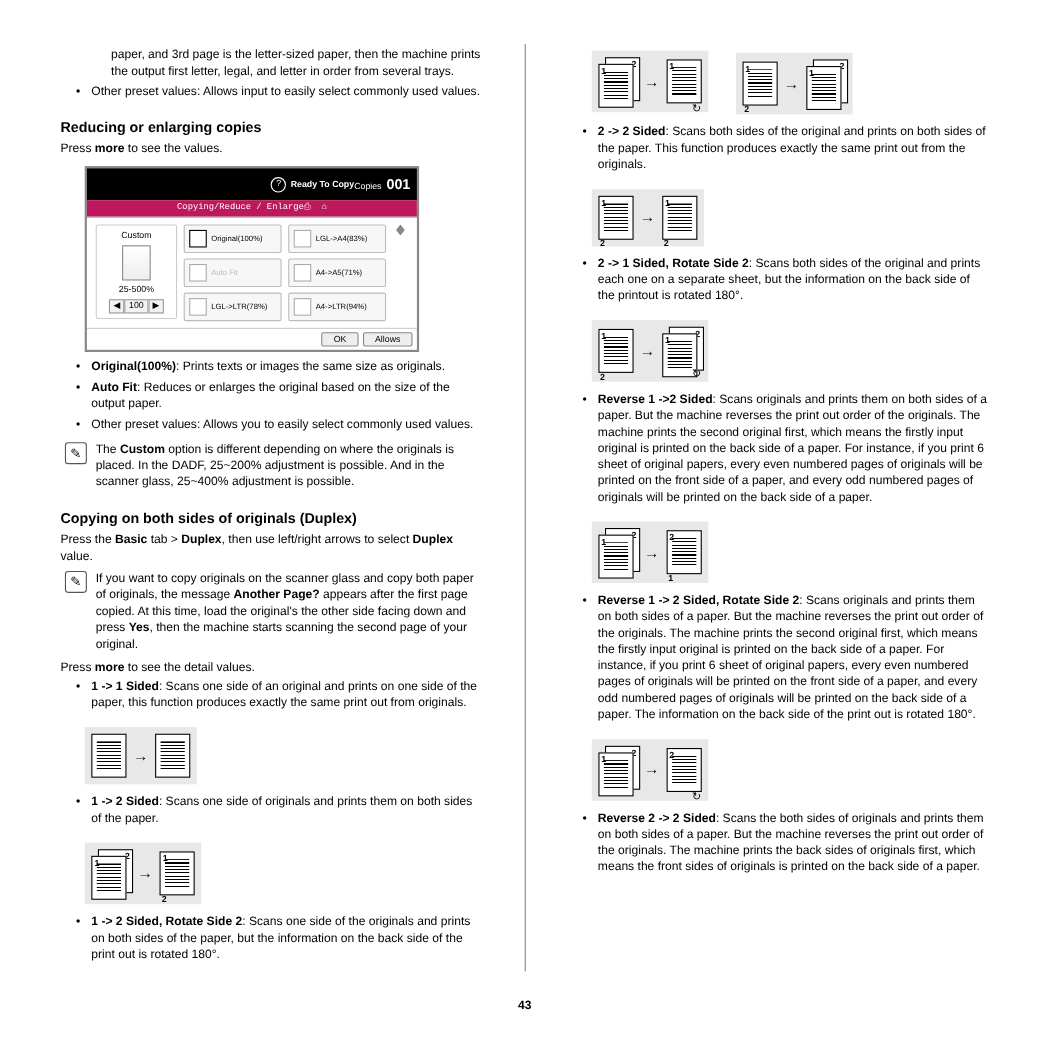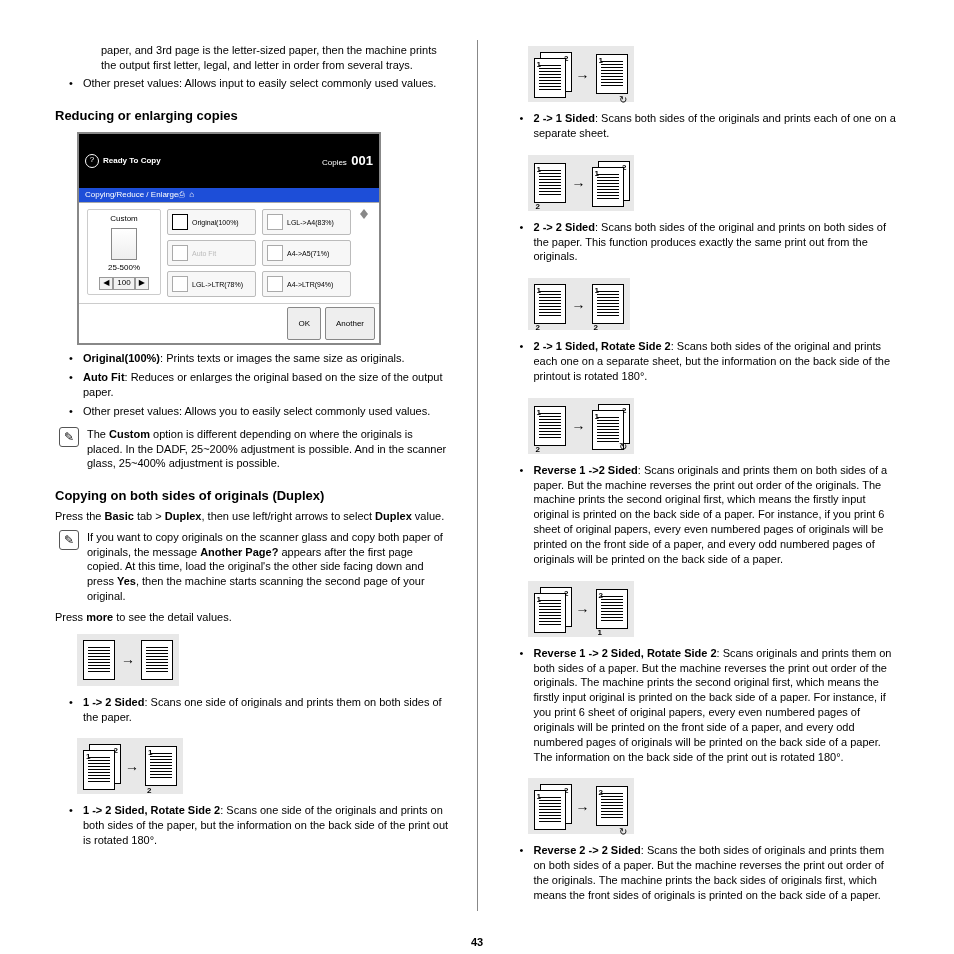--- a/index.html
+++ b/index.html
@@ -7,21 +7,21 @@
     font-size: 11px;
     color: #000;
     margin: 0;
     padding: 40px 55px 30px 55px;
     width: 954px;
     box-sizing: border-box;
     line-height: 1.35;
   }
   .columns {
     display: flex;
-    gap: 20px;
+    gap: 30px;
   }
   .col {
     flex: 1;
     min-width: 0;
   }
   .divider {
     width: 1px;
     background: #888;
     margin: 0 8px;
   }
@@ -66,41 +66,42 @@
     margin: 8px 0 6px 22px;
     border: 2px solid #888;
     width: 300px;
     background: #fff;
     font-size: 8px;
   }
   .top-bar {
     background: #000;
     color: #fff;
     display: flex;
-    justify-content: space-between;
-    align-items: center;
-    padding: 18px 6px;
+    justify-content: flex-end;
+    align-items: center;
+    padding: 6px 6px;
   }
   .top-bar .q {
     display: inline-flex;
     width: 12px;
     height: 12px;
     border-radius: 50%;
     border: 1px solid #fff;
     align-items: center;
     justify-content: center;
     font-size: 8px;
     margin-right: 4px;
   }
   .sub-bar {
-    background: #1d4ed8;
+    background: #be185d;
     color: #fff;
     padding: 2px 6px;
     display:flex;
-    justify-content: flex-start;
+    justify-content: center;
+    font-family: Liberation Mono, monospace;
   }
   .panel-body {
     padding: 6px 8px;
     display: flex;
     gap: 6px;
     align-items: flex-start;
     border-top: 1px solid #aaa;
   }
   .custom-box {
     border: 1px solid #ccc;
@@ -168,21 +169,21 @@
   }
   .footer-bar {
     border-top: 1px solid #ccc;
     padding: 3px 4px;
     display: flex;
     justify-content: flex-end;
     gap: 4px;
   }
   .footer-bar button {
     font-size: 8px;
-    padding: 11px 10px;
+    padding: 1px 10px;
     border: 1px solid #888;
     background: #eee;
     border-radius: 2px;
   }
 
   .figure {
     margin: 6px 0 6px 22px;
     background: #e8e8e8;
     padding: 6px;
     display: inline-flex;
@@ -239,20 +240,21 @@
   <div class="col">
 
     <div style="padding-left:46px">
       <p>paper, and 3rd page is the letter-sized paper, then the machine prints the output first letter, legal, and letter in order from several trays.</p>
     </div>
     <ul>
       <li>Other preset values: Allows input to easily select commonly used values.</li>
     </ul>
 
     <h2>Reducing or enlarging copies</h2>
+    <p>Press <b>more</b><span> to see the values.</span></p>
 
     
     <div class="screenshot">
       <div class="top-bar">
         <span><span class="q">?</span><b>Ready To Copy</b></span>
         <span><span>Copies</span>&nbsp;&nbsp;<b style="font-size:13px">001</b></span>
       </div>
       <div class="sub-bar">
         <span>Copying/Reduce / Enlarge</span>
         <span>⎙&nbsp;&nbsp;⌂</span>
@@ -296,21 +298,21 @@
               <span>A4-&gt;LTR(94%)</span>
             </div>
         </div>
         <div class="scroll-col">
           <div class="tri" style="border-bottom:5px solid #888"></div>
           <div class="tri" style="border-top:5px solid #888"></div>
         </div>
       </div>
       <div class="footer-bar">
         <button>OK</button>
-        <button>Another</button>
+        <button>Allows</button>
       </div>
     </div>
 
     <ul>
       <li><b>Original(100%)</b><span>: Prints texts or images the same size as originals.</span></li>
       <li><b>Auto Fit</b><span>: Reduces or enlarges the original based on the size of the output paper.</span></li>
       <li>Other preset values: Allows you to easily select commonly used values.</li>
     </ul>
 
     <div class="note">
@@ -323,20 +325,23 @@
       <span>Press the </span><b>Basic</b><span> tab &gt; </span><b>Duplex</b><span>, then use left/right arrows to select </span><b>Duplex</b><span> value.</span>
     </p>
 
     <div class="note">
       <div class="note-icon">✎</div>
       <div><span>If you want to copy originals on the scanner glass and copy both paper of originals, the message </span><b>Another Page?</b><span> appears after the first page copied. At this time, load the original's the other side facing down and press </span><b>Yes</b><span>, then the machine starts scanning the second page of your original.</span></div>
     </div>
 
     <p>Press <b>more</b><span> to see the detail values.</span></p>
 
+    <ul>
+      <li><b>1 -&gt; 1 Sided</b><span>: Scans one side of an original and prints on one side of the paper, this function produces exactly the same print out from originals.</span></li>
+    </ul>
     <div class="figure">
       <div class="sheet lines"></div>
       <span class="arrow">→</span>
       <div class="sheet lines"></div>
     </div>
 
     <ul>
       <li><b>1 -&gt; 2 Sided</b><span>: Scans one side of originals and prints them on both sides of the paper.</span></li>
     </ul>
     <div class="figure">
@@ -377,23 +382,20 @@
           </div>
       </div>
       <span class="arrow">→</span>
       <div style="position:relative">
         <div class="sheet lines">
             <span class="lab tl">1</span>
           </div>
         <span class="rot">↻</span>
       </div>
     </div>
-    <ul>
-      <li><b>2 -&gt; 1 Sided</b><span>: Scans both sides of the originals and prints each of one on a separate sheet.</span></li>
-    </ul>
 
     <div class="figure">
       <div style="position:relative">
         <div class="sheet lines">
             <span class="lab tl">1</span>
           </div>
         <span class="lab bl">2</span>
       </div>
       <span class="arrow">→</span>
       <div class="stack">

